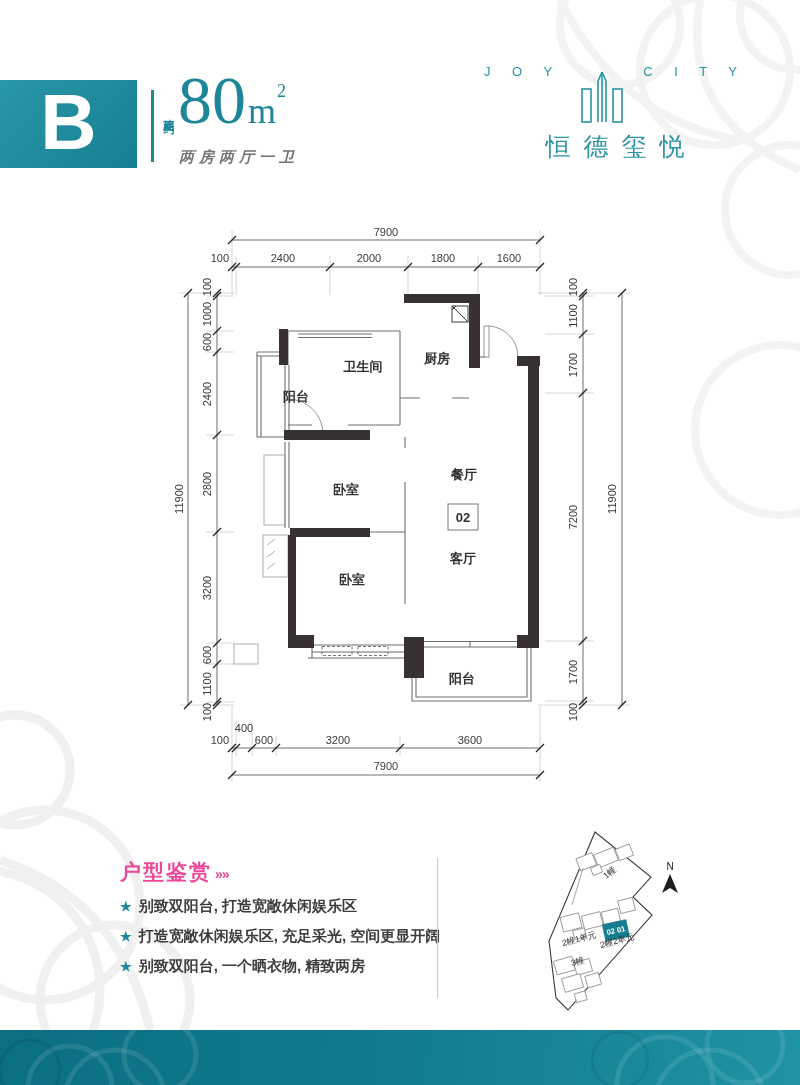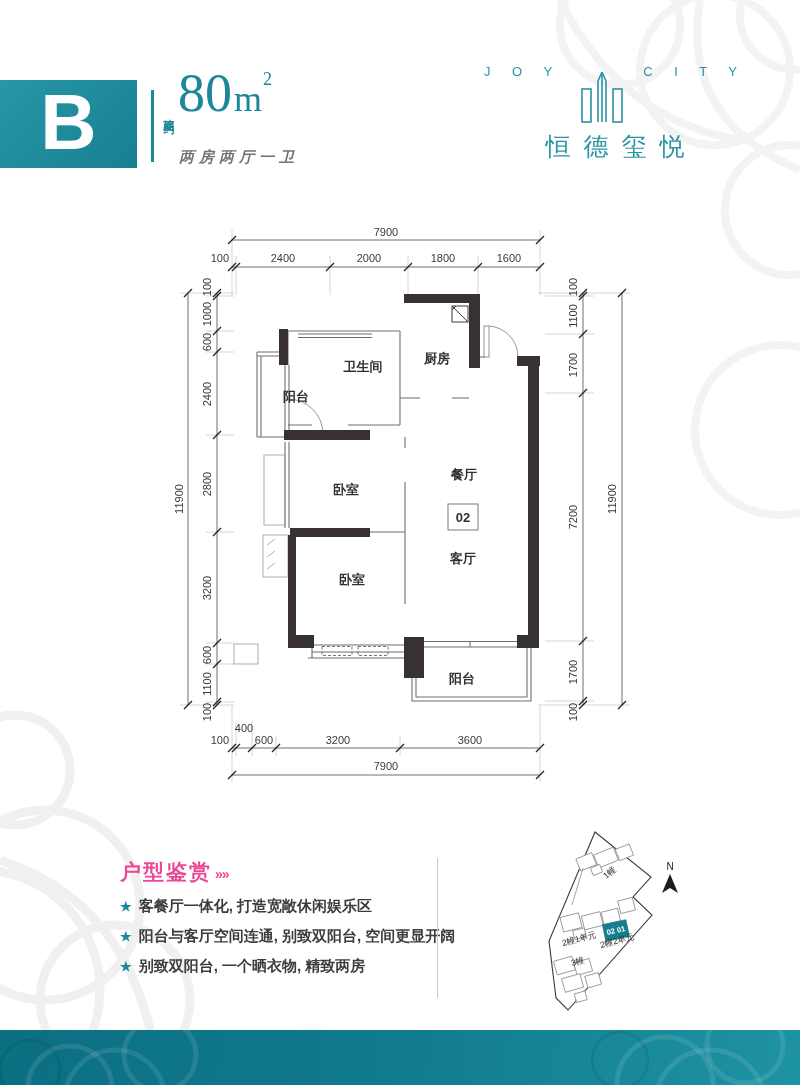--- a/index.html
+++ b/index.html
@@ -21,21 +21,21 @@
     color:#fff;font-size:78px;font-weight:bold;line-height:1;
     font-family:"Liberation Sans",sans-serif;transform:translateY(-2px);
   }
   .hdr-divider{left:151px;top:90px;width:3px;height:72px;background:#1d8799;}
   .area-prefix{
     left:162px;top:110px;width:14px;height:52px;
     writing-mode:vertical-rl;letter-spacing:2px;
     font-size:11px;font-weight:bold;color:#1d8799;
   }
   .area-line{left:178px;top:66px;display:flex;align-items:baseline;color:#1d8799;}
-  .area-num{font-family:"Liberation Serif",serif;font-size:54px;line-height:1;font-weight:500;}
+  .area-num{font-family:"Liberation Serif",serif;font-size:68px;line-height:1;font-weight:500;}
   .area-unit{font-family:"Liberation Serif",serif;font-size:36px;margin-left:2px;}
   .area-sup{font-family:"Liberation Serif",serif;font-size:18px;vertical-align:super;position:relative;top:-26px;left:1px;}
   .layout-desc{
     left:179px;top:148px;font-size:15px;font-weight:bold;color:#737373;letter-spacing:5px;white-space:nowrap;font-style:italic;
   }
   
   .logo{left:450px;top:68px;width:330px;display:flex;flex-direction:column;align-items:center;color:#2a93a4;}
   .logo-row{display:flex;align-items:flex-start;gap:16px;}
   .logo-word{font-size:13px;letter-spacing:9px;font-weight:500;transform:translateY(-4px);}
   .brand{margin-top:2px;font-size:25px;letter-spacing:13px;font-weight:500;text-indent:13px;}
@@ -268,22 +268,22 @@
     <text x="346" y="494">卧室</text>
     <text x="352" y="584">卧室</text>
     <text x="462" y="683">阳台</text>
   </g>
 </svg>
 
 <div class="abs features">
   <div class="title">
     <span>户型鉴赏</span><span class="arrows">»»</span>
   </div>
-  <div class="feat-item"><span class="star">★</span><span>客餐厅一体化, 打造宽敞休闲娱乐区</span></div>
-  <div class="feat-item"><span class="star">★</span><span>阳台与客厅空间连通, 别致双阳台, 空间更显开阔</span></div>
+  <div class="feat-item"><span class="star">★</span><span>别致双阳台, 打造宽敞休闲娱乐区</span></div>
+  <div class="feat-item"><span class="star">★</span><span>打造宽敞休闲娱乐区, 充足采光, 空间更显开阔</span></div>
   <div class="feat-item"><span class="star">★</span><span>别致双阳台, 一个晒衣物, 精致两房</span></div>
 </div>
 <div class="abs v-divider"></div>
 
 <svg class="abs" style="left:530px;top:825px;" width="250" height="200" viewBox="530 825 250 200" fill="none">
   <path d="M595,832 L651,877 L633,897 L652,915 L568,1010 L556,998 L549,941 Z" stroke="#3a3a3a" stroke-width="1.1"></path>
   <g stroke="#8d8d8d" stroke-width="0.8" fill="#ffffff">
     <g transform="rotate(-22 600 860)">
       <rect x="578" y="850" width="17" height="13"></rect>
         <rect x="596" y="853" width="21" height="14"></rect>

